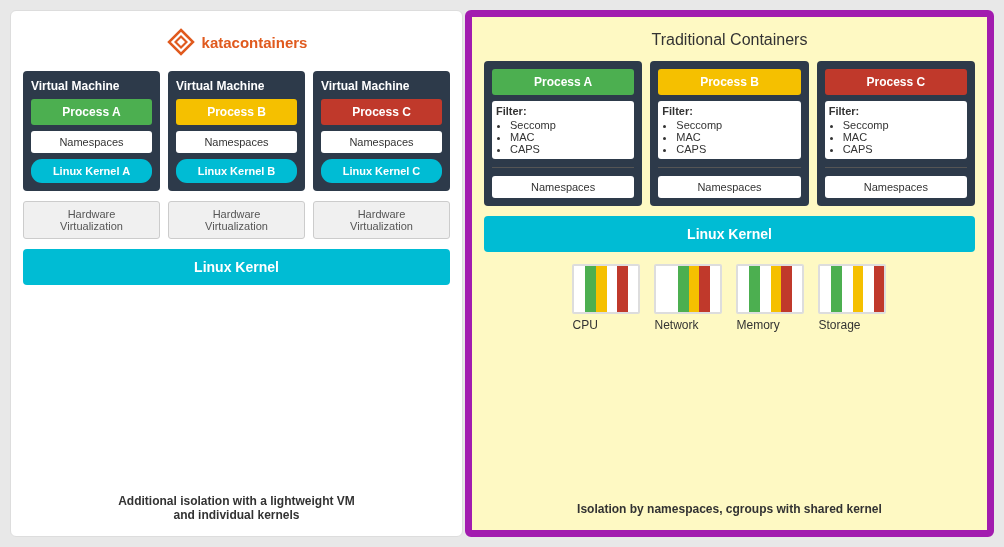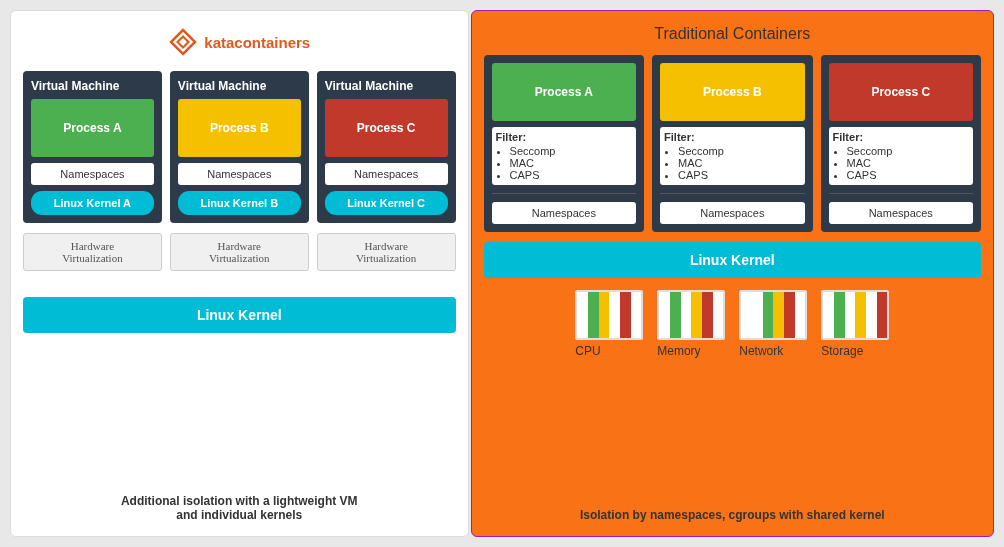--- a/index.html
+++ b/index.html
@@ -69,21 +69,21 @@
       color: #ffffff;
       font-weight: bold;
       font-size: 12px;
     }
     .process-btn {
       border-radius: 3px;
       color: #fff;
       font-weight: bold;
       font-size: 12px;
       text-align: center;
-      padding: 22px 4px;
+      padding: 6px 4px;
     }
     .process-green { background: #4caf50; }
     .process-yellow { background: #f5c000; }
     .process-red { background: #c0392b; }
     .namespace-box {
       background: #ffffff;
       color: #333;
       border-radius: 3px;
       font-size: 11px;
       text-align: center;
@@ -95,22 +95,21 @@
       font-weight: bold;
       font-size: 11px;
       text-align: center;
       border-radius: 11px;
       padding: 6px 4px;
     }
     .hw-row {
       display: flex;
       gap: 8px;
       width: 100%;
-      margin-bottom: 26px;
-      font-family: Liberation Serif, serif;
+      margin-bottom: 10px;
     }
     .hw-box {
       background: #f0f0f0;
       border: 1px solid #ccc;
       border-radius: 3px;
       flex: 1;
       padding: 6px 4px;
       font-size: 11px;
       color: #555;
       text-align: center;
@@ -129,22 +128,22 @@
     .left-footer {
       font-size: 12px;
       color: #333;
       text-align: center;
       font-weight: bold;
       margin-top: auto;
     }
 
     
     .right-panel {
-      background: #f97316;
-      border: 1px solid #a21caf;
+      background: #fef9c3;
+      border: 7px solid #a21caf;
       border-radius: 6px;
       flex: 1.15;
       padding: 14px 12px;
       display: flex;
       flex-direction: column;
     }
     .right-title {
       font-size: 16px;
       color: #333;
       text-align: center;
@@ -350,47 +349,47 @@
           <div class="bar-segment seg-white"></div>
           <div class="bar-segment seg-red"></div>
           <div class="bar-segment seg-white"></div>
         </div>
         <div class="resource-label">CPU</div>
       </div>
 
       <div class="resource-item">
         <div class="resource-bar">
           <div class="bar-segment seg-white"></div>
-          <div class="bar-segment seg-green"></div>
-          <div class="bar-segment seg-white"></div>
-          <div class="bar-segment seg-yellow"></div>
-          <div class="bar-segment seg-red"></div>
-          <div class="bar-segment seg-white"></div>
-        </div>
-        <div class="resource-label">Memory</div>
-      </div>
-
-      <div class="resource-item">
-        <div class="resource-bar">
-          <div class="bar-segment seg-white"></div>
           <div class="bar-segment seg-white"></div>
           <div class="bar-segment seg-green"></div>
           <div class="bar-segment seg-yellow"></div>
           <div class="bar-segment seg-red"></div>
           <div class="bar-segment seg-white"></div>
         </div>
         <div class="resource-label">Network</div>
       </div>
 
       <div class="resource-item">
         <div class="resource-bar">
           <div class="bar-segment seg-white"></div>
           <div class="bar-segment seg-green"></div>
           <div class="bar-segment seg-white"></div>
           <div class="bar-segment seg-yellow"></div>
+          <div class="bar-segment seg-red"></div>
+          <div class="bar-segment seg-white"></div>
+        </div>
+        <div class="resource-label">Memory</div>
+      </div>
+
+      <div class="resource-item">
+        <div class="resource-bar">
+          <div class="bar-segment seg-white"></div>
+          <div class="bar-segment seg-green"></div>
+          <div class="bar-segment seg-white"></div>
+          <div class="bar-segment seg-yellow"></div>
           <div class="bar-segment seg-white"></div>
           <div class="bar-segment seg-red"></div>
         </div>
         <div class="resource-label">Storage</div>
       </div>
     </div>
 
     <div class="right-footer">Isolation by namespaces, cgroups with shared kernel</div>
   </div>
 

